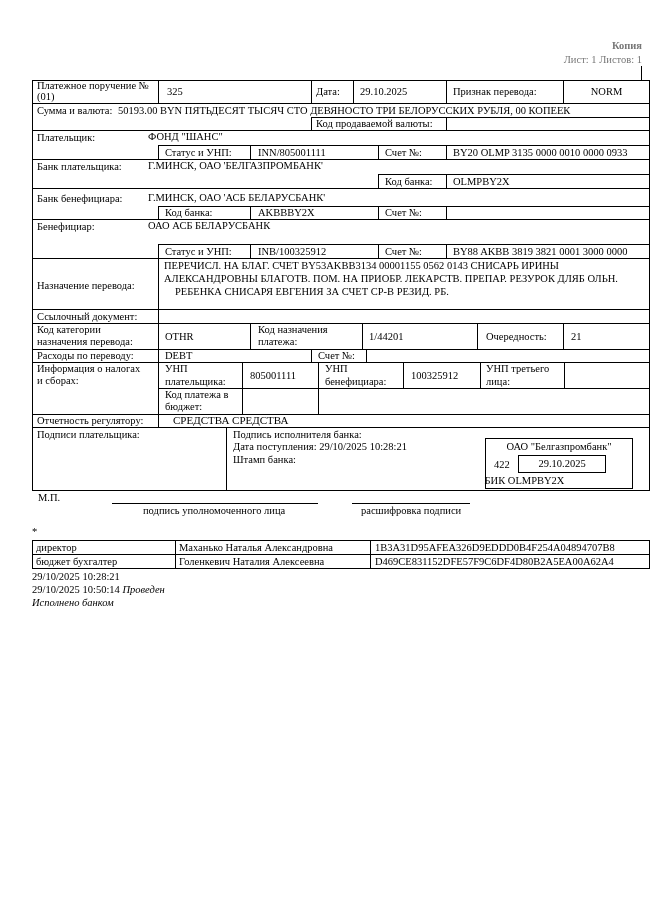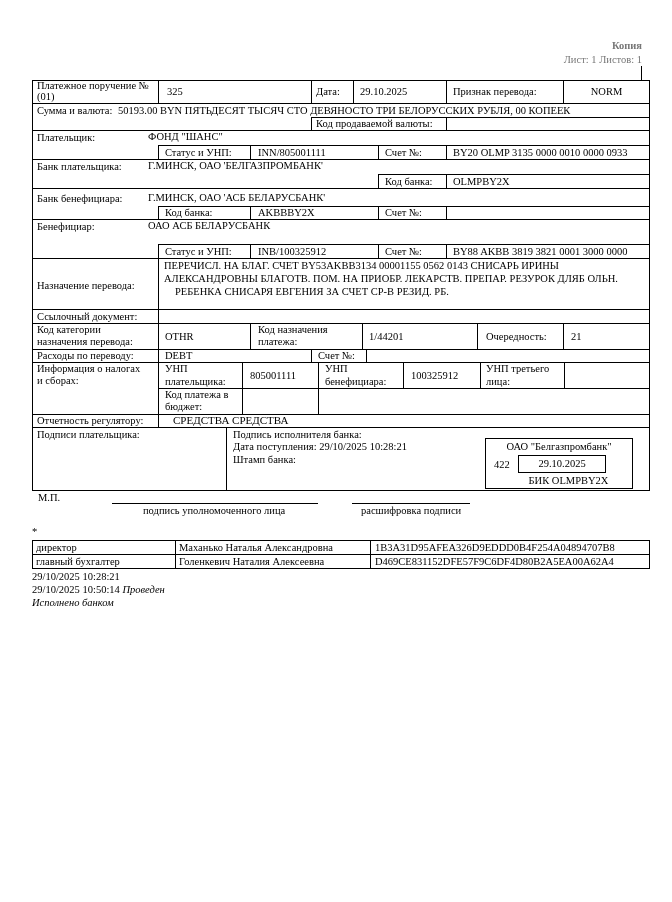--- a/index.html
+++ b/index.html
@@ -162,38 +162,38 @@
 <div class="abs" style="left:37px;top:429px;">Подписи плательщика:</div>
 <div class="abs" style="left:233px;top:429px;">Подпись исполнителя банка:</div>
 <div class="abs" style="left:233px;top:441px;">Дата поступления: 29/10/2025 10:28:21</div>
 <div class="abs" style="left:233px;top:454px;">Штамп банка:</div>
 
 <div class="box" style="left:485px;top:438px;width:148px;height:51px;"></div>
 <div class="abs center" style="left:485px;width:148px;top:441px;">ОАО "Белгазпромбанк"</div>
 <div class="abs" style="left:494px;top:459px;">422</div>
 <div class="box" style="left:518px;top:455px;width:88px;height:18px;"></div>
 <div class="abs center" style="left:518px;width:88px;top:458px;">29.10.2025</div>
-<div class="abs center" style="left:504px;width:129px;top:475px;">БИК OLMPBY2X</div>
+<div class="abs center" style="left:460px;width:129px;top:475px;">БИК OLMPBY2X</div>
 
 <div class="abs" style="left:38px;top:492px;">М.П.</div>
 <div class="hl" style="left:112px;top:503px;width:206px;"></div>
 <div class="abs" style="left:143px;top:505px;">подпись уполномоченного лица</div>
 <div class="hl" style="left:352px;top:503px;width:118px;"></div>
 <div class="abs" style="left:361px;top:505px;">расшифровка подписи</div>
 
 <div class="abs" style="left:32px;top:526px;">*</div>
 
 <div class="box" style="left:32px;top:540px;width:618px;height:29px;"></div>
 <div class="hl" style="left:32px;top:554px;width:618px;"></div>
 <div class="vl" style="left:175px;top:540px;height:29px;"></div>
 <div class="vl" style="left:370px;top:540px;height:29px;"></div>
 <div class="abs" style="left:36px;top:542px;">директор</div>
 <div class="abs" style="left:179px;top:542px;">Маханько Наталья Александровна</div>
 <div class="abs" style="left:375px;top:542px;">1B3A31D95AFEA326D9EDDD0B4F254A04894707B8</div>
-<div class="abs" style="left:36px;top:556px;">главный бухгалтер</div>
+<div class="abs" style="left:36px;top:556px;">бюджет бухгалтер</div>
 <div class="abs" style="left:179px;top:556px;">Голенкевич Наталия Алексеевна</div>
 <div class="abs" style="left:375px;top:556px;">D469CE831152DFE57F9C6DF4D80B2A5EA00A62A4</div>
 
 <div class="abs" style="left:32px;top:571px;">29/10/2025 10:28:21</div>
 <div class="abs" style="left:32px;top:584px;">
   <span>29/10/2025 10:50:14</span>
   <span class="ital">Проведен</span>
 </div>
 <div class="abs ital" style="left:32px;top:597px;">Исполнено банком</div>
 

